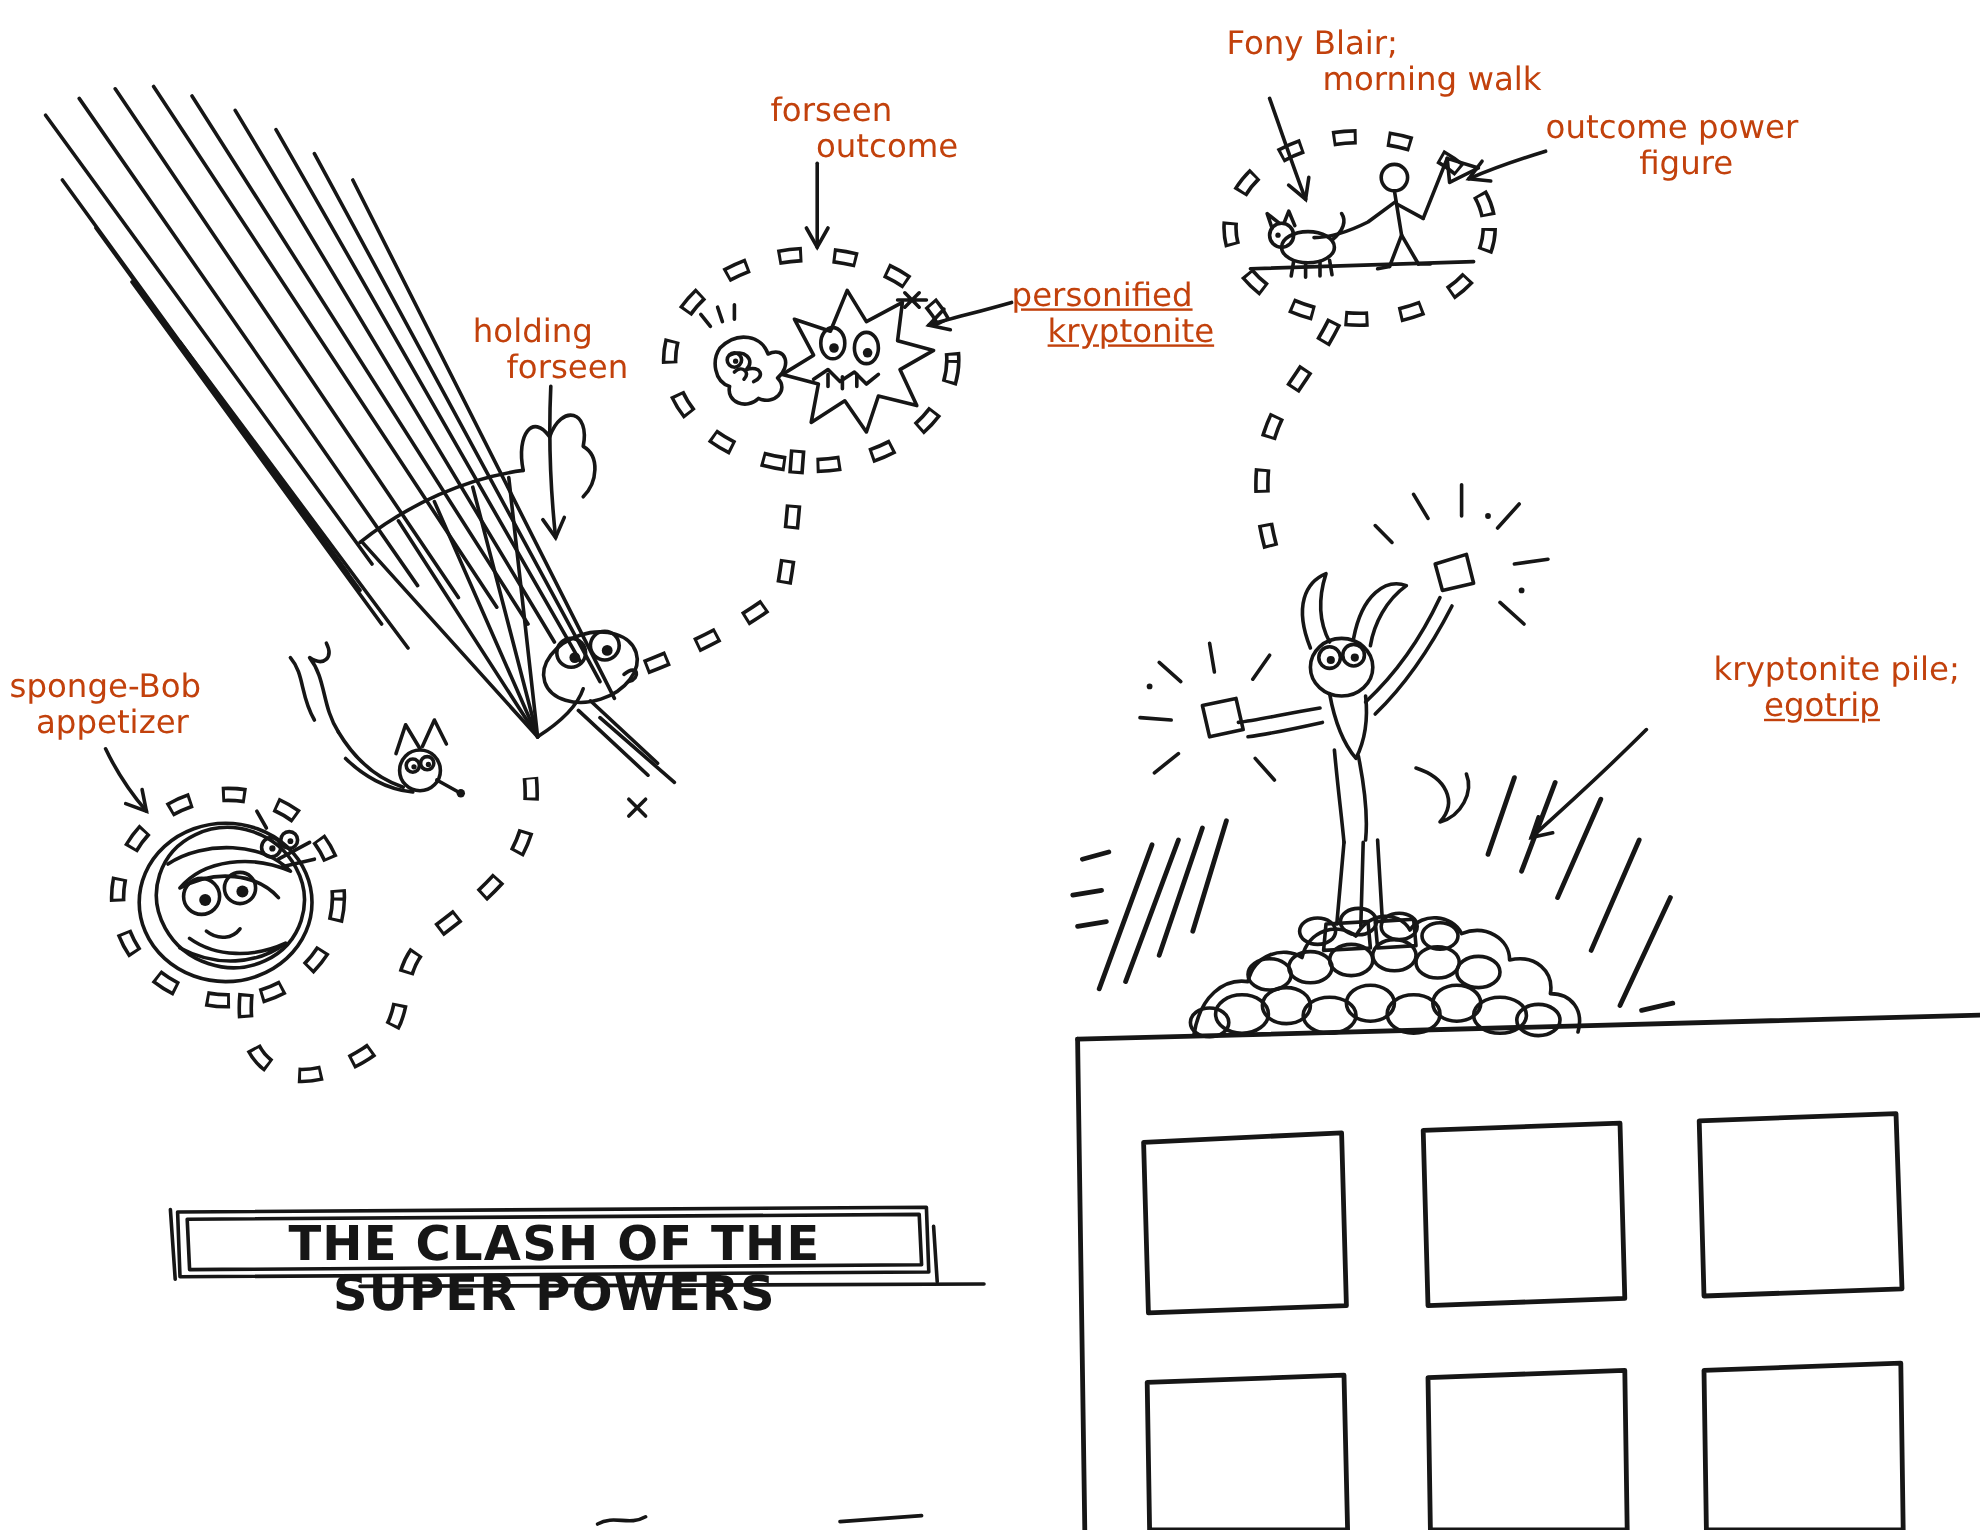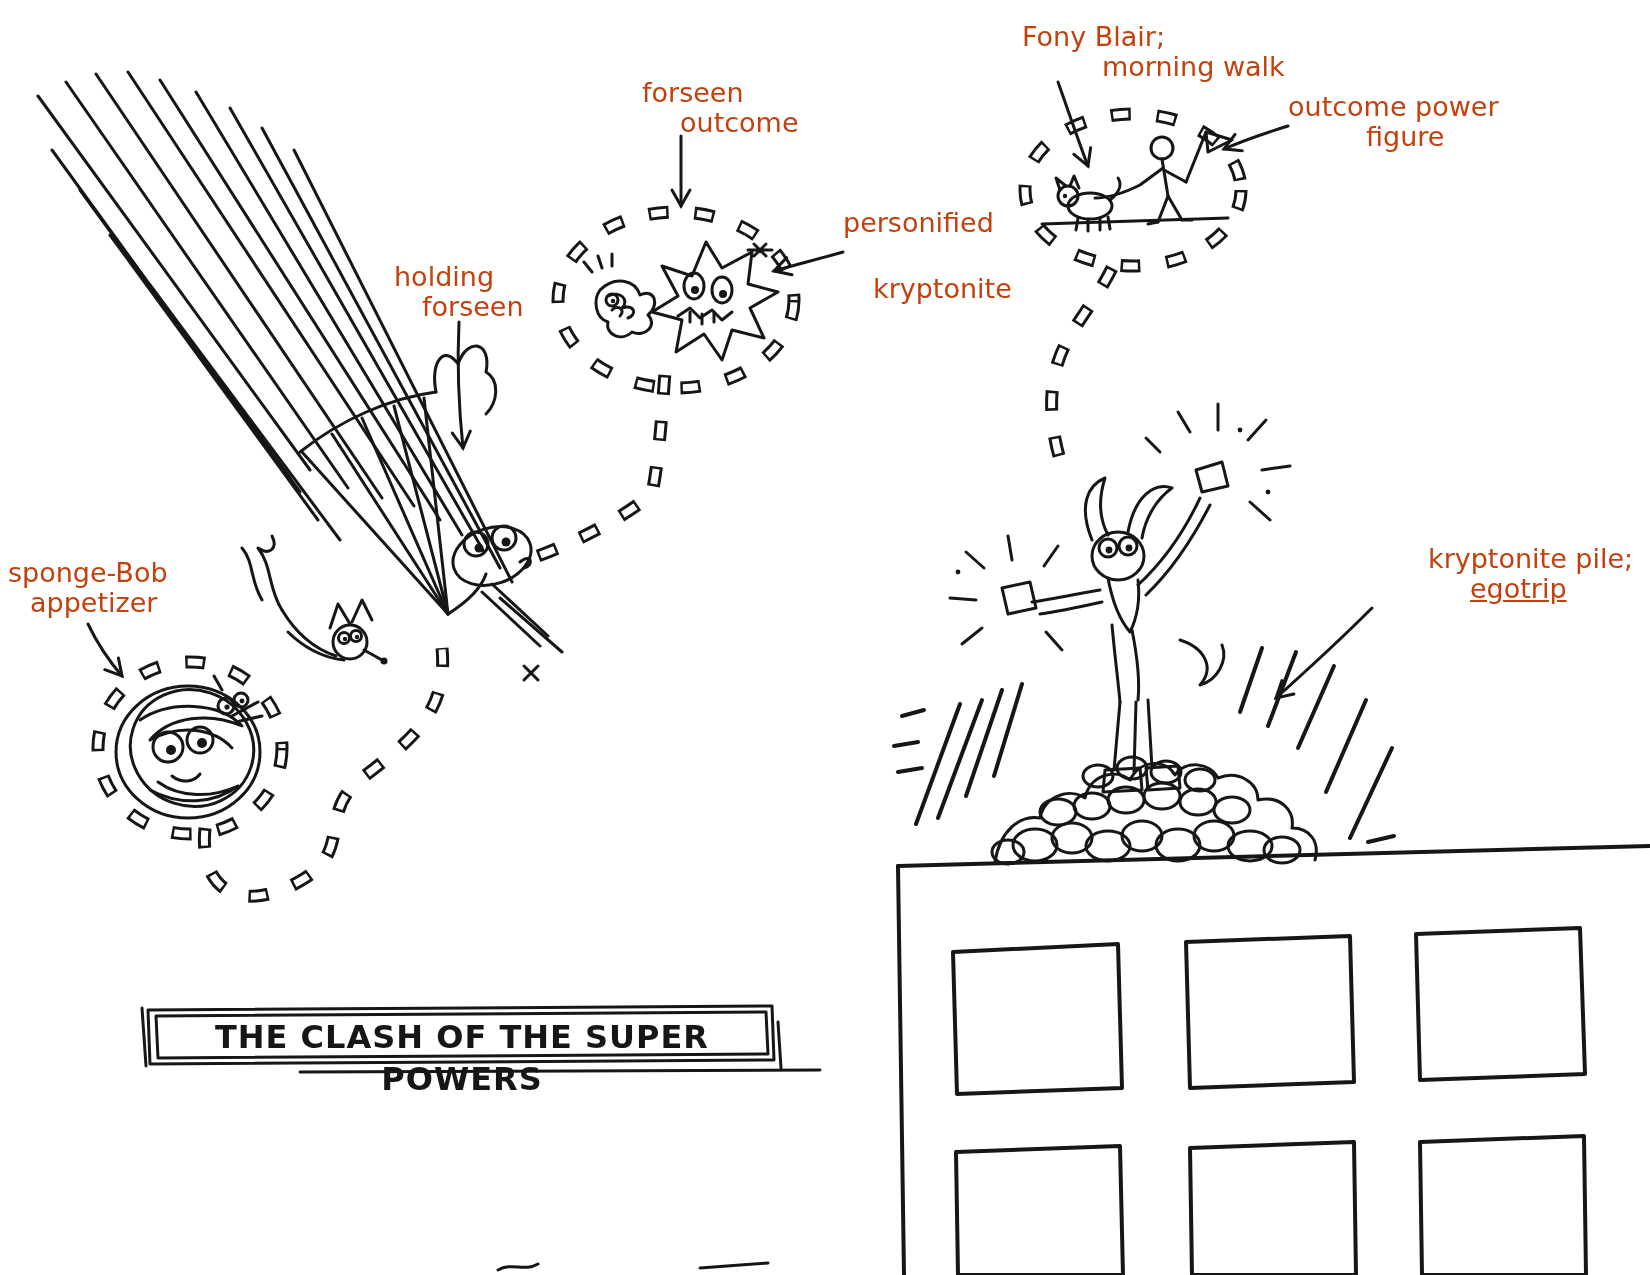--- a/index.html
+++ b/index.html
@@ -7,28 +7,28 @@
         font-family:"DejaVu Sans",sans-serif;color:#161616;}
   svg{position:absolute;left:0;top:0;}
   .ink{fill:none;stroke:#161616;stroke-width:3;stroke-linecap:round;stroke-linejoin:round;}
   .ink2{fill:none;stroke:#161616;stroke-width:4;stroke-linecap:round;stroke-linejoin:round;}
   .fillInk{fill:#161616;stroke:none;}
   .dO{fill:none;stroke:#161616;stroke-width:13;stroke-dasharray:20 26;}
   .dI{fill:none;stroke:#ffffff;stroke-width:7;stroke-dasharray:15 31;stroke-dashoffset:-2.5;}
   .label{position:absolute;font-size:27px;line-height:1.12;white-space:nowrap;color:#c2410c;}
   .label span{display:block;}
   .lbl-forseen .l2{margin-left:38px;}
-  .lbl-personified .l2{margin-left:30px;margin-top:36px;}
+  .lbl-personified .l2{margin-left:30px;}
   .lbl-fony .l2{margin-left:80px;}
   .lbl-supreme .l2{margin-left:78px;}
   .lbl-holding .l2{margin-left:28px;}
   .lbl-sponge .l2{margin-left:22px;}
   .lbl-kpile .l2{margin-left:42px;text-decoration:underline;}
   .title{position:absolute;left:156px;top:1016px;width:612px;height:26px;line-height:42px;
-         text-align:center;font-size:32px;font-weight:bold;letter-spacing:1px;color:#161616;}
+         text-align:center;font-size:40px;font-weight:bold;letter-spacing:1px;color:#161616;}
 </style>
 </head>
 <body>
 
 <div id="page">
 
 <svg width="1650" height="1275" viewBox="0 0 1650 1275">
   <defs>
     <marker id="arrow" markerWidth="26" markerHeight="26" refX="20" refY="13" orient="auto" markerUnits="userSpaceOnUse">
       <path d="M4,4 L20,13 L4,22" fill="none" stroke="#161616" stroke-width="3" stroke-linecap="round"></path>
@@ -275,21 +275,21 @@
     <path d="M88,624 C98,645 110,662 122,676" marker-end="url(#arrow)"></path>
     <path d="M1372,608 C1340,640 1305,672 1276,698" marker-end="url(#arrow)"></path>
   </g>
 </svg>
 
 <div class="label lbl-forseen" style="left:642px;top:78px;">
   <span>forseen</span>
   <span class="l2">outcome</span>
 </div>
 
-<div class="label lbl-personified" style="left:843px;top:208px;">
+<div class="label lbl-personified" style="left:843px;top:232px;text-decoration:underline;">
   <span>personified</span>
   <span class="l2">kryptonite</span>
 </div>
 
 <div class="label lbl-fony" style="left:1022px;top:22px;">
   <span>Fony Blair;</span>
   <span class="l2">morning walk</span>
 </div>
 
 <div class="label lbl-supreme" style="left:1288px;top:92px;">

